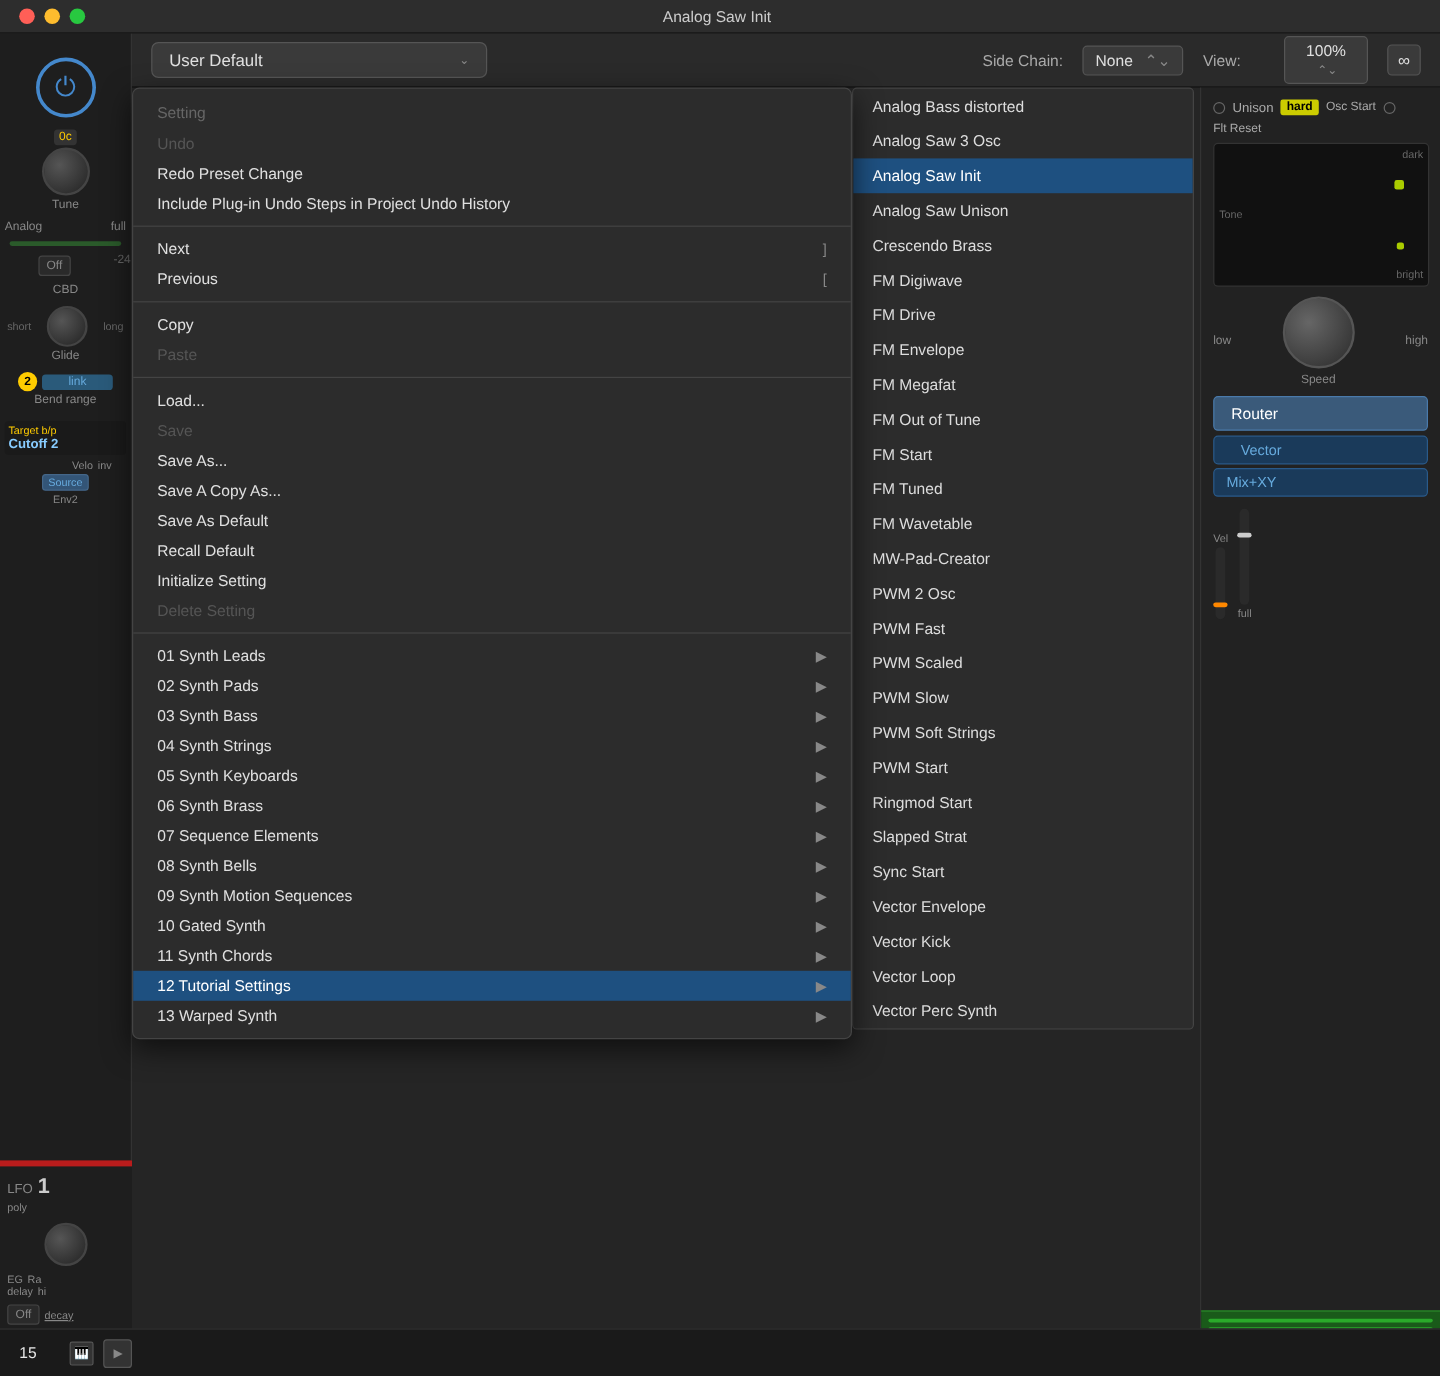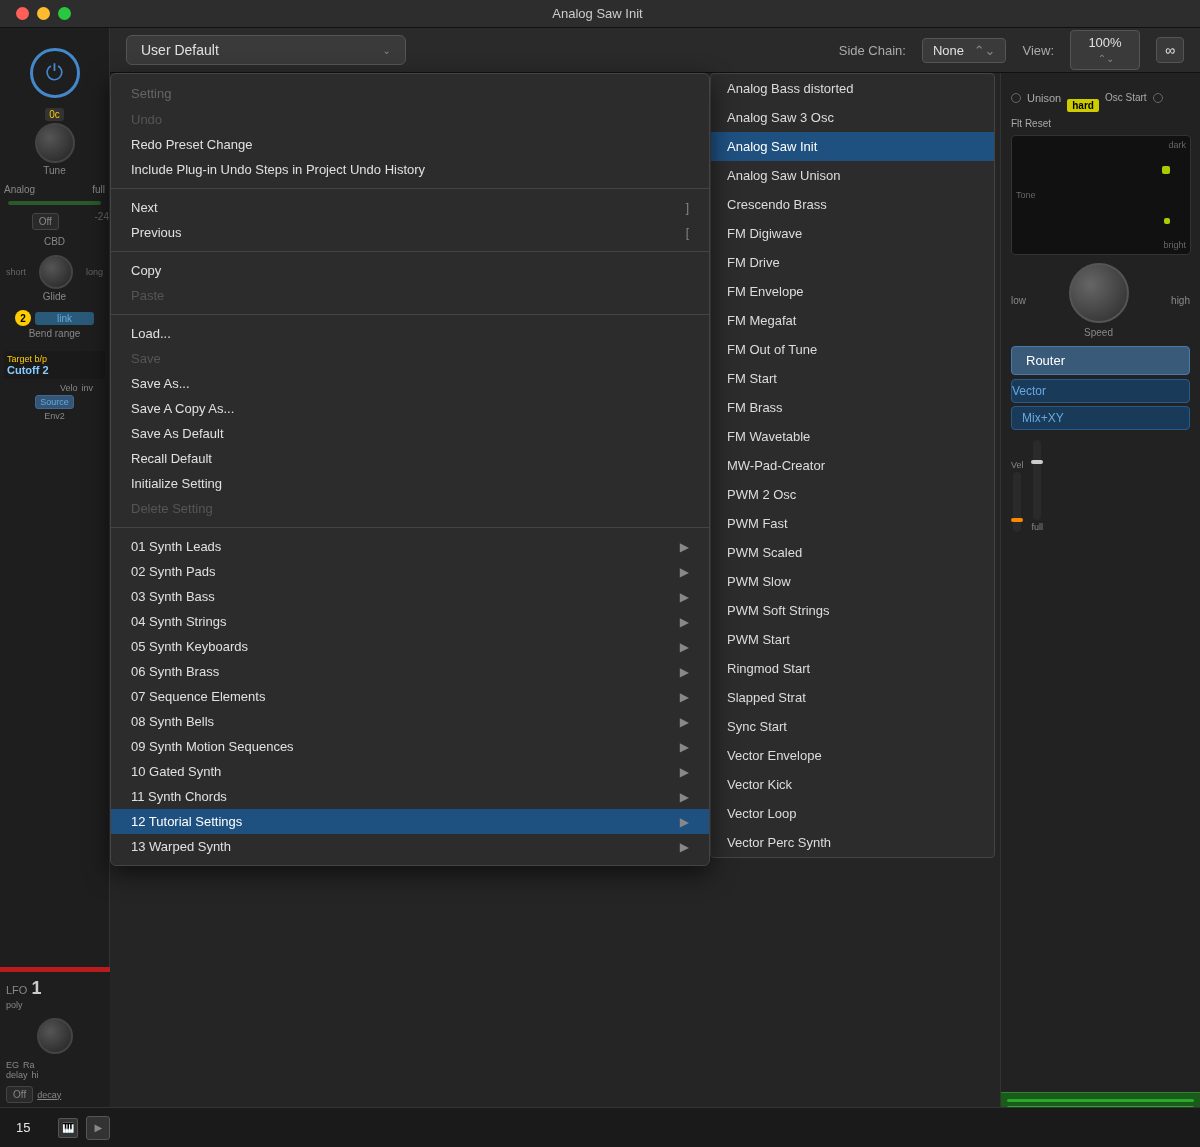--- a/index.html
+++ b/index.html
@@ -133,20 +133,21 @@
     .sidechain-label { color: #aaa; font-size: 13px; }
     .sidechain-select {
       background: #3a3a3a; border: 1px solid #555; border-radius: 4px;
       color: #e0e0e0; padding: 4px 10px; font-size: 13px;
     }
     .view-label { color: #aaa; font-size: 13px; }
     .view-percent {
       background: #3a3a3a; border: 1px solid #555; border-radius: 4px;
       color: #e0e0e0; padding: 4px 10px; font-size: 13px; width: 70px;
       text-align: center;
+      margin-left: 20px;
     }
     .link-btn {
       background: #3a3a3a; border: 1px solid #555; border-radius: 4px;
       color: #e0e0e0; padding: 4px 8px; cursor: pointer; font-size: 14px;
     }
 
     
     #context-menu {
       position: absolute;
       top: 45px; left: 110px;
@@ -213,35 +214,35 @@
       border-left: 1px solid #333;
       padding: 10px;
     }
     .radio-indicator {
       width: 10px; height: 10px; border-radius: 50%;
       border: 1px solid #666; background: transparent;
     }
 
     .tag-hard {
       background: #cccc00; color: #000; font-size: 10px;
-      padding: 1px 5px; border-radius: 2px; font-weight: bold; margin-top: 16px;
+      padding: 1px 5px; border-radius: 2px; font-weight: bold;
     }
 
     
     .router-btn {
       background: #3a5a7a; border: 1px solid #4a7aaa;
       border-radius: 4px; color: #fff;
       font-size: 13px; padding: 6px 14px;
       cursor: pointer; width: 100%;
       margin-bottom: 4px;
     }
     .vector-btn {
       background: #1a3a5a; border: 1px solid #2a5a8a;
       border-radius: 4px; color: #66aadd;
-      font-size: 12px; padding: 4px 0;
+      font-size: 12px; padding: 4px 22px;
       cursor: pointer; width: 100%;
       margin-bottom: 3px;
     }
     .vector-xy-btn {
       background: #1a3a5a; border: 1px solid #2a5a8a;
       border-radius: 4px; color: #66aadd;
       font-size: 12px; padding: 4px 10px;
       cursor: pointer; width: 100%;
     }
 
@@ -543,21 +544,21 @@
     <div class="preset-item">Analog Saw 3 Osc</div>
     <div class="preset-item selected">Analog Saw Init</div>
     <div class="preset-item">Analog Saw Unison</div>
     <div class="preset-item">Crescendo Brass</div>
     <div class="preset-item">FM Digiwave</div>
     <div class="preset-item">FM Drive</div>
     <div class="preset-item">FM Envelope</div>
     <div class="preset-item">FM Megafat</div>
     <div class="preset-item">FM Out of Tune</div>
     <div class="preset-item">FM Start</div>
-    <div class="preset-item">FM Brass</div>
+    <div class="preset-item">FM Tuned</div>
     <div class="preset-item">FM Wavetable</div>
     <div class="preset-item">MW-Pad-Creator</div>
     <div class="preset-item">PWM 2 Osc</div>
     <div class="preset-item">PWM Fast</div>
     <div class="preset-item">PWM Scaled</div>
     <div class="preset-item">PWM Slow</div>
     <div class="preset-item">PWM Soft Strings</div>
     <div class="preset-item">PWM Start</div>
     <div class="preset-item">Ringmod Start</div>
     <div class="preset-item">Slapped Strat</div>

